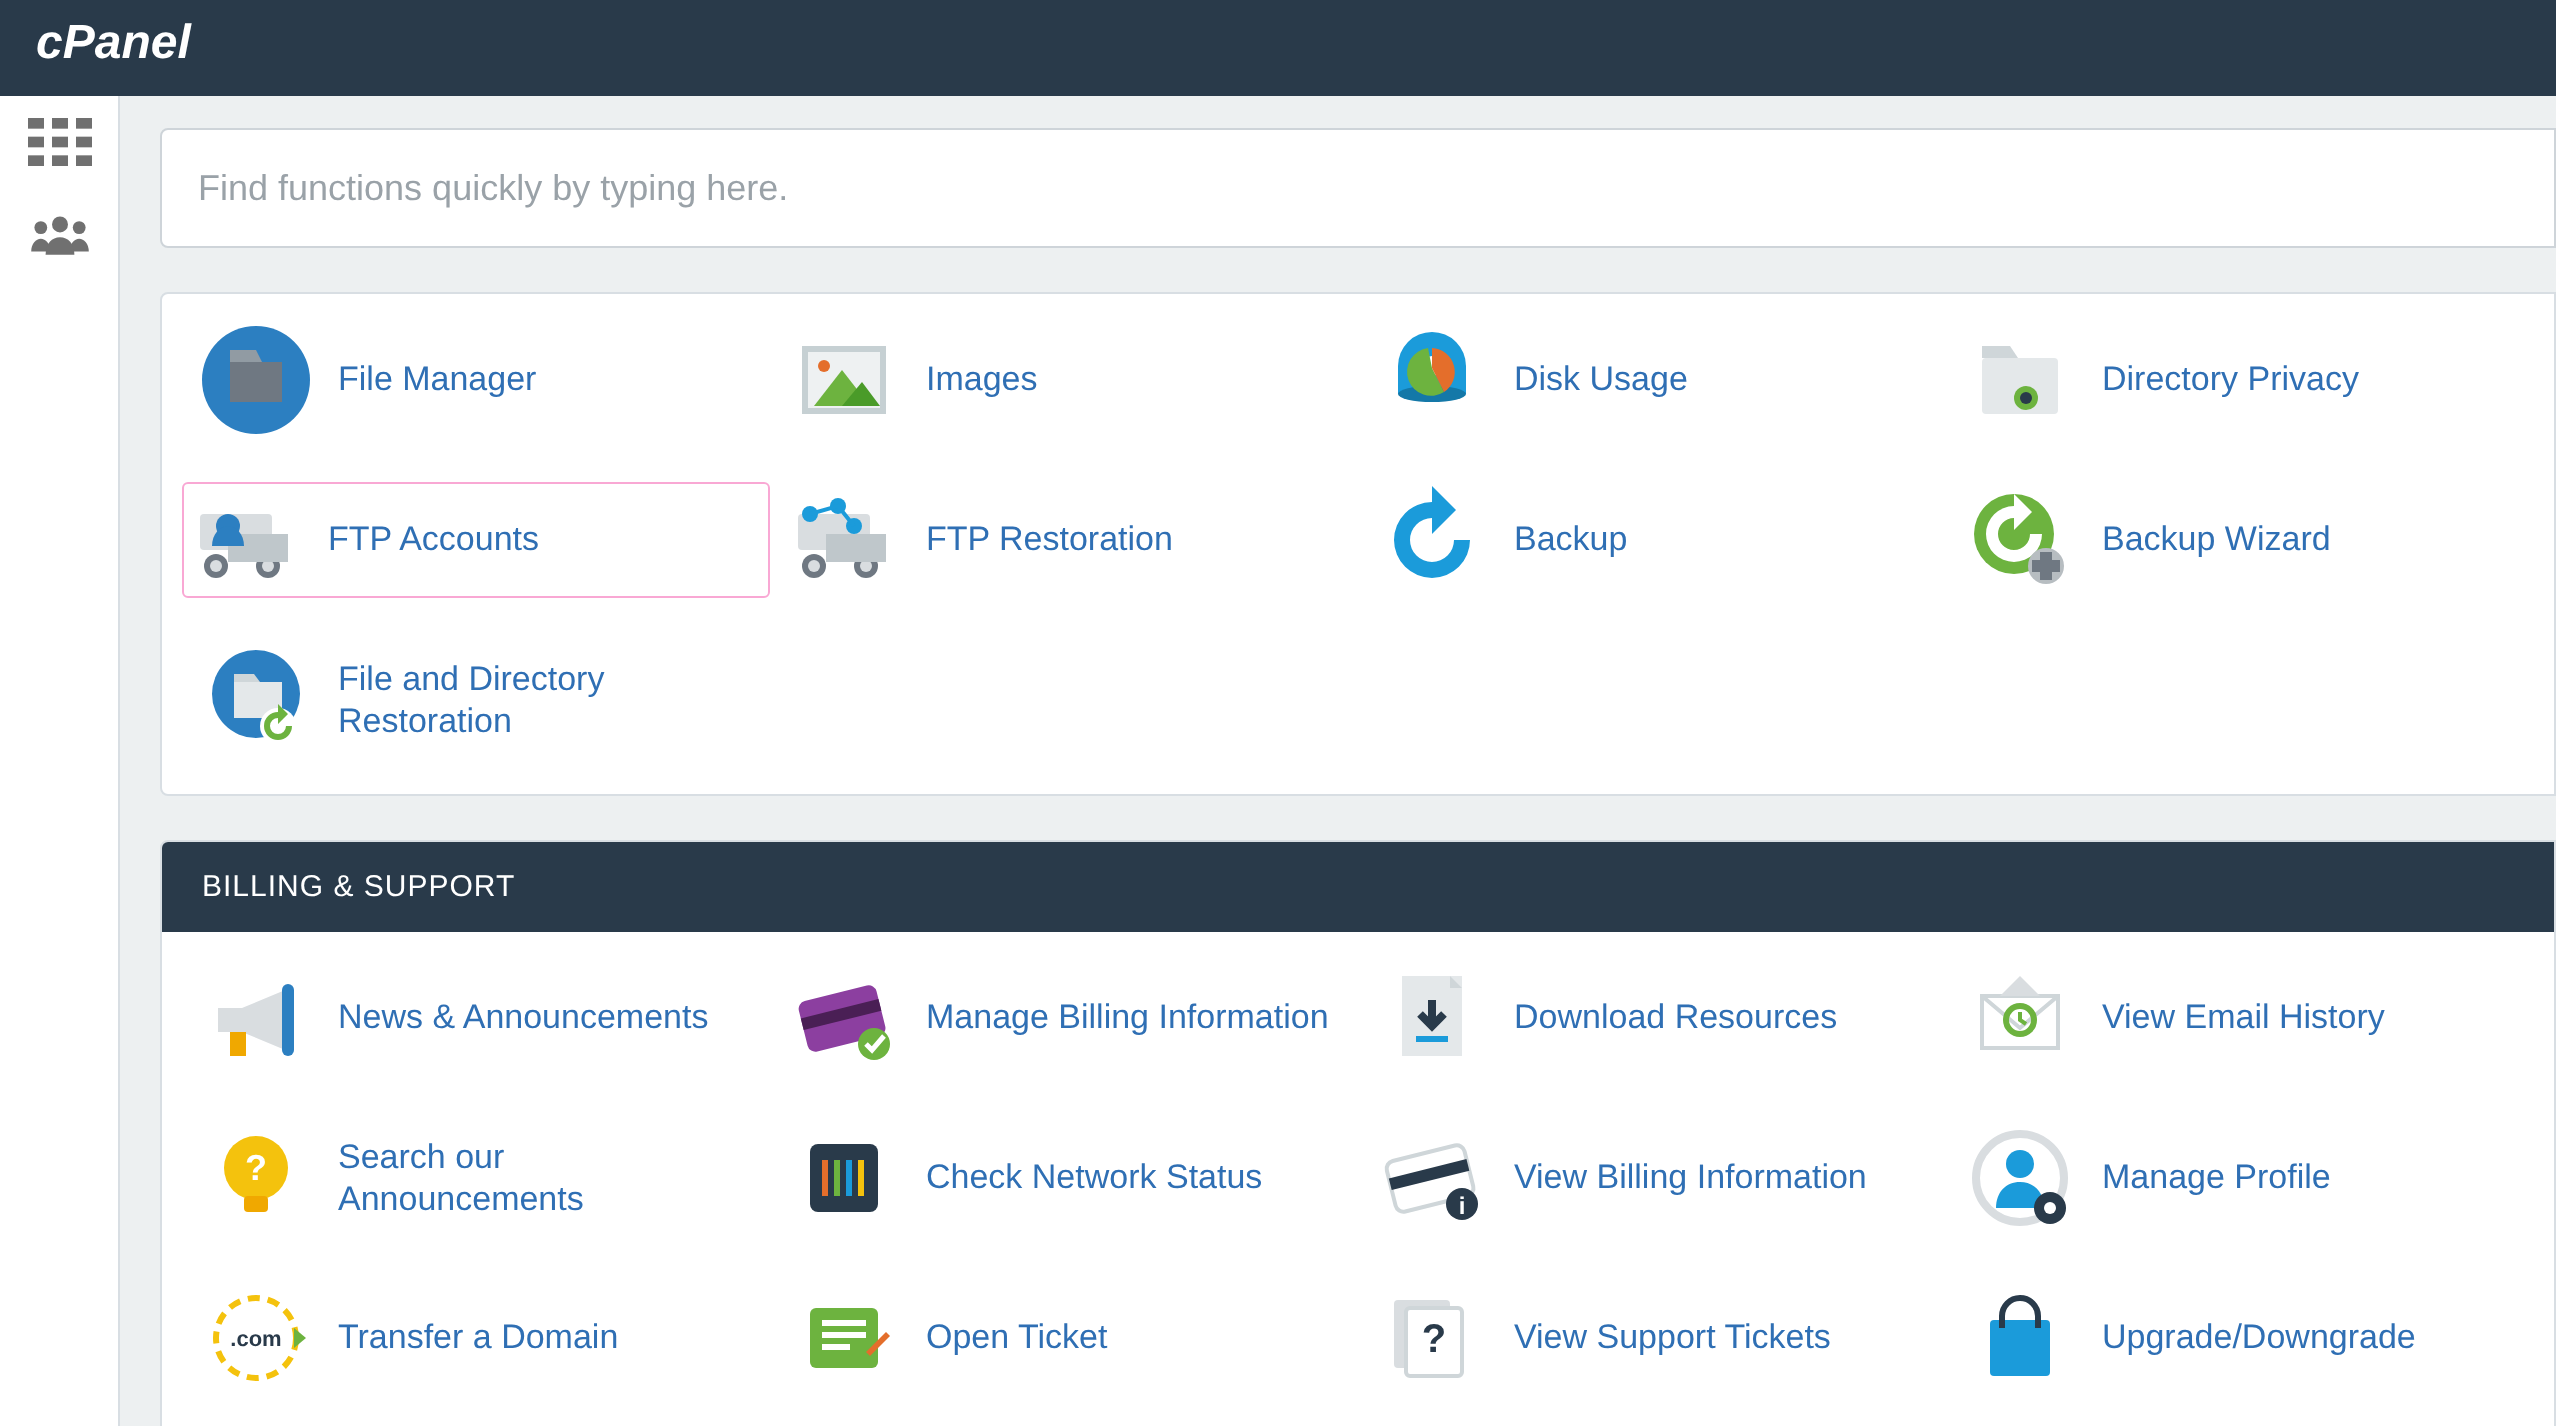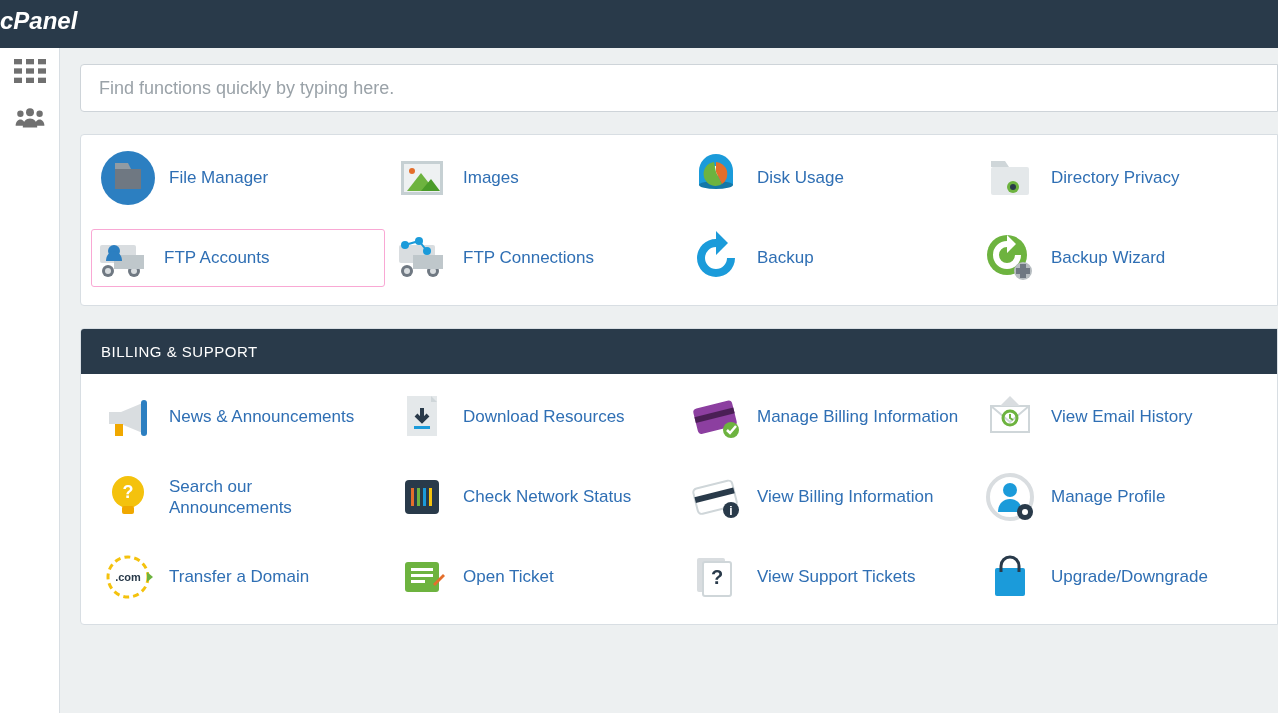--- a/index.html
+++ b/index.html
@@ -1,30 +1,30 @@
 <!DOCTYPE html>
 <html><head>
 <meta charset="utf-8">
 <style>
 * { margin:0; padding:0; box-sizing:border-box; }
 body { font-family:"Helvetica Neue",Helvetica,Arial,sans-serif; background:#edf0f1; width:1278px; height:713px; overflow:hidden; }
 
 
-.topbar { height:48px; background:#293a4a; display:flex; align-items:center; }
+.topbar { height:48px; background:#293a4a; display:flex; align-items:center; padding-left:18px; }
 .logo { color:#fff; }
 
 
 .sidebar { position:absolute; left:0; top:48px; width:60px; bottom:0; background:#fff; border-right:1px solid #d8dee3; }
 .sidebar-item { width:60px; height:46px; display:flex; align-items:center; justify-content:center; cursor:pointer; }
 .sidebar-item svg { width:32px; height:26px; fill:#707070; }
 
 
 .main { position:absolute; left:60px; top:48px; right:0; bottom:0; padding:16px 0 0 20px; overflow:hidden; }
 .search-wrap { padding-right:0; margin-bottom:22px; }
-.search { width:100%; height:48px; font-size:18px; color:#333; padding:0 18px; border:1px solid #ced4d9; border-radius:4px 0 0 4px; outline:none; }
+.search { width:100%; height:60px; font-size:18px; color:#333; padding:0 18px; border:1px solid #ced4d9; border-radius:4px 0 0 4px; outline:none; }
 .search::placeholder { color:#9aa2a8; }
 
 
 .panel { background:#fff; border:1px solid #d8dee3; border-radius:4px 0 0 4px; margin-bottom:22px; overflow:hidden; }
 .panel-header { background:#293a4a; color:#fff; font-size:15px; letter-spacing:.5px; font-weight:400; padding:14px 20px; text-transform:uppercase; }
 .panel-body { padding:14px 10px 18px 10px; }
 
 .grid { display:grid; grid-template-columns:repeat(4,1fr); column-gap:0; row-gap:22px; }
 .cell { display:flex; align-items:center; min-height:58px; padding:2px 10px; cursor:pointer; position:relative; }
 .icon { width:54px; height:54px; flex:0 0 54px; display:flex; align-items:center; justify-content:center; margin-right:14px; }
@@ -150,21 +150,21 @@
                 <circle cx="12" cy="40" r="3" fill="#d9dde0"></circle>
                 <circle cx="38" cy="40" r="6" fill="#6f7882"></circle>
                 <circle cx="38" cy="40" r="3" fill="#d9dde0"></circle>
                 <rect x="18" y="24" width="30" height="14" fill="#bfc7cb"></rect>
                 <circle cx="10" cy="14" r="4" fill="#1b9bda"></circle>
                 <circle cx="24" cy="10" r="4" fill="#1b9bda"></circle>
                 <circle cx="32" cy="20" r="4" fill="#1b9bda"></circle>
                 <path d="M10 14 L24 10 L32 20" stroke="#1b9bda" stroke-width="2" fill="none"></path>
               </svg>
           </span>
-          <a class="label">FTP Connections</a>
+          <a class="label">FTP Restoration</a>
         </div>
         <div class="cell">
           <span class="icon">
             <svg viewBox="0 0 54 54">
                 <path d="M27 8 a19 19 0 1 0 19 19 h-8 a11 11 0 1 1 -11 -11 v8 l12-12 -12-12z" fill="#1b9bda"></path>
               </svg>
           </span>
           <a class="label">Backup</a>
         </div>
         <div class="cell">
@@ -173,20 +173,32 @@
                 <circle cx="24" cy="24" r="20" fill="#6db33f"></circle>
                 <path d="M24 10 a14 14 0 1 0 14 14 h-6 a8 8 0 1 1 -8 -8 v6 l9-9 -9-9z" fill="#fff"></path>
                 <circle cx="40" cy="40" r="9" fill="#b7bdc1"></circle>
                 <rect x="37" y="33" width="6" height="14" fill="#6f7882"></rect>
                 <rect x="33" y="37" width="14" height="6" fill="#6f7882"></rect>
               </svg>
           </span>
           <a class="label">Backup Wizard</a>
         </div>
 
+        <div class="cell">
+          <span class="icon">
+            <svg viewBox="0 0 54 54">
+                <circle cx="27" cy="24" r="22" fill="#2c7fc1"></circle>
+                <rect x="16" y="18" width="24" height="18" fill="#e4e8ea"></rect>
+                <polygon points="16,18 16,14 26,14 29,18" fill="#cfd6d9"></polygon>
+                <circle cx="38" cy="40" r="9" fill="#fff"></circle>
+                <path d="M38 33 a7 7 0 1 0 7 7 h-3 a4 4 0 1 1 -4 -4 v3 l5-5 -5-5z" fill="#6db33f"></path>
+              </svg>
+          </span>
+          <a class="label">File and Directory Restoration</a>
+        </div>
       </div>
     </div>
   </div>
 
   <div class="panel">
     <div class="panel-header">BILLING &amp; SUPPORT</div>
     <div class="panel-body">
       <div class="grid">
         <div class="cell">
           <span class="icon">
@@ -194,38 +206,38 @@
                 <polygon points="8,22 8,34 20,34 44,44 44,12 20,22" fill="#d9dde0"></polygon>
                 <rect x="40" y="10" width="6" height="36" rx="3" fill="#2c7fc1"></rect>
                 <rect x="14" y="34" width="8" height="12" fill="#f0a800"></rect>
               </svg>
           </span>
           <a class="label">News &amp; Announcements</a>
         </div>
         <div class="cell">
           <span class="icon">
             <svg viewBox="0 0 54 54">
+                <rect x="6" y="14" width="40" height="26" rx="4" fill="#8c3fa0" transform="rotate(-14 27 27)"></rect>
+                <rect x="6" y="22" width="40" height="6" fill="#4a1f55" transform="rotate(-14 27 27)"></rect>
+                <circle cx="42" cy="40" r="8" fill="#6db33f"></circle>
+                <path d="M38 40 l3 3 6-7" stroke="#fff" stroke-width="2.5" fill="none"></path>
+              </svg>
+          </span>
+          <a class="label">Manage Billing Information</a>
+        </div>
+        <div class="cell">
+          <span class="icon">
+            <svg viewBox="0 0 54 54">
                 <rect x="12" y="6" width="30" height="40" fill="#e4e8ea"></rect>
                 <polygon points="36,6 42,12 36,12" fill="#cfd6d9"></polygon>
                 <path d="M27 18 v12 m-6-5 6 6 6-6" stroke="#293a4a" stroke-width="4" fill="none"></path>
                 <rect x="19" y="36" width="16" height="3" fill="#1b9bda"></rect>
               </svg>
           </span>
           <a class="label">Download Resources</a>
-        </div>
-        <div class="cell">
-          <span class="icon">
-            <svg viewBox="0 0 54 54">
-                <rect x="6" y="14" width="40" height="26" rx="4" fill="#8c3fa0" transform="rotate(-14 27 27)"></rect>
-                <rect x="6" y="22" width="40" height="6" fill="#4a1f55" transform="rotate(-14 27 27)"></rect>
-                <circle cx="42" cy="40" r="8" fill="#6db33f"></circle>
-                <path d="M38 40 l3 3 6-7" stroke="#fff" stroke-width="2.5" fill="none"></path>
-              </svg>
-          </span>
-          <a class="label">Manage Billing Information</a>
         </div>
         <div class="cell">
           <span class="icon">
             <svg viewBox="0 0 54 54">
                 <rect x="8" y="16" width="38" height="26" fill="#fff" stroke="#cfd6d9" stroke-width="2"></rect>
                 <polyline points="8,16 27,32 46,16" fill="none" stroke="#cfd6d9" stroke-width="2"></polyline>
                 <polygon points="17,16 27,6 37,16" fill="#d9dde0"></polygon>
                 <circle cx="27" cy="28" r="7" fill="none" stroke="#6db33f" stroke-width="3"></circle>
                 <path d="M27 24 v4 l3 2" stroke="#6db33f" stroke-width="2" fill="none"></path>
               </svg>

